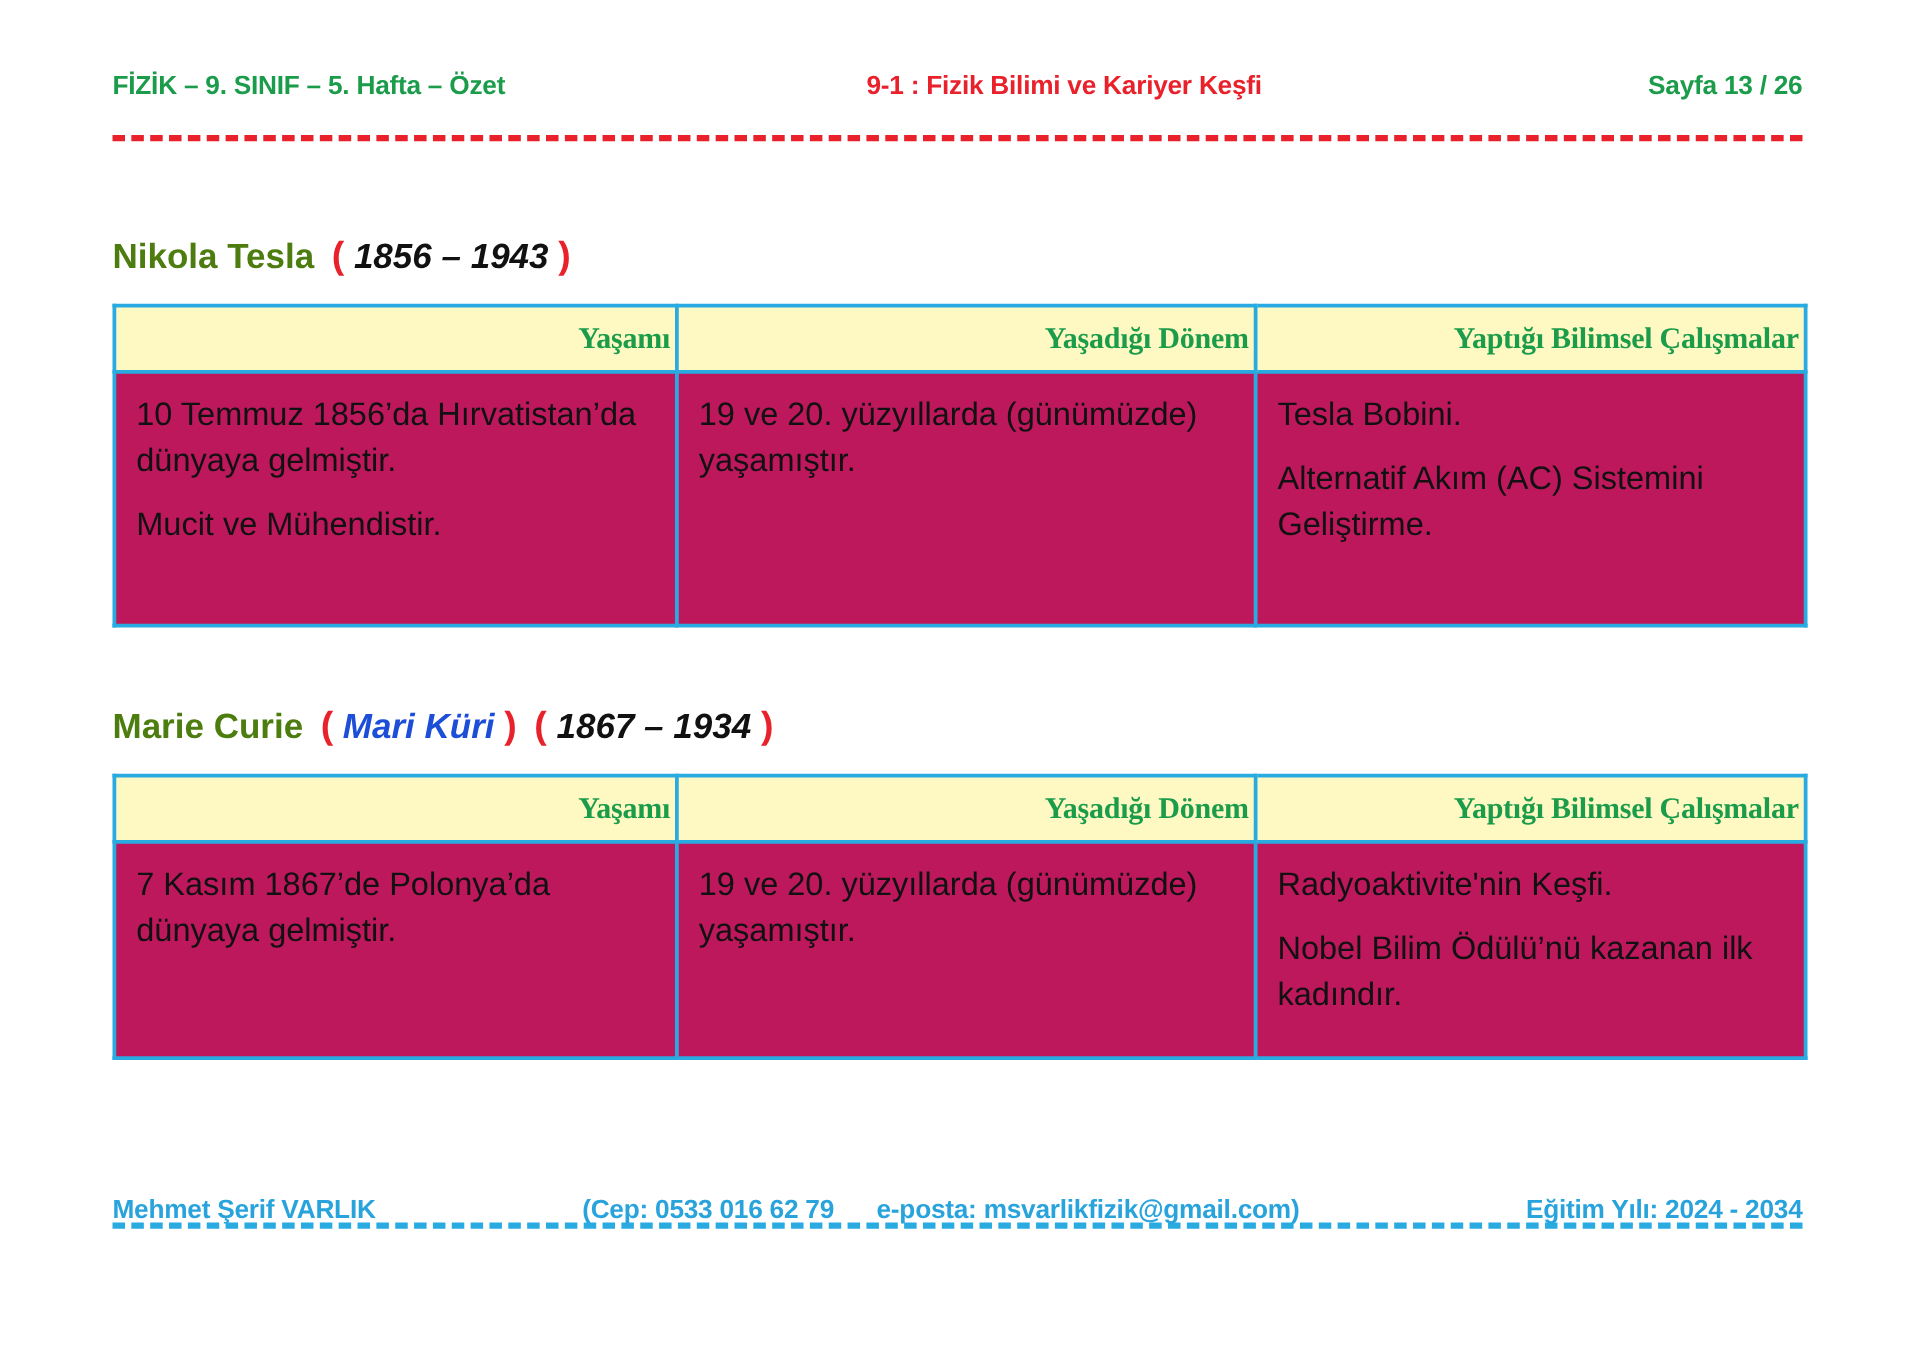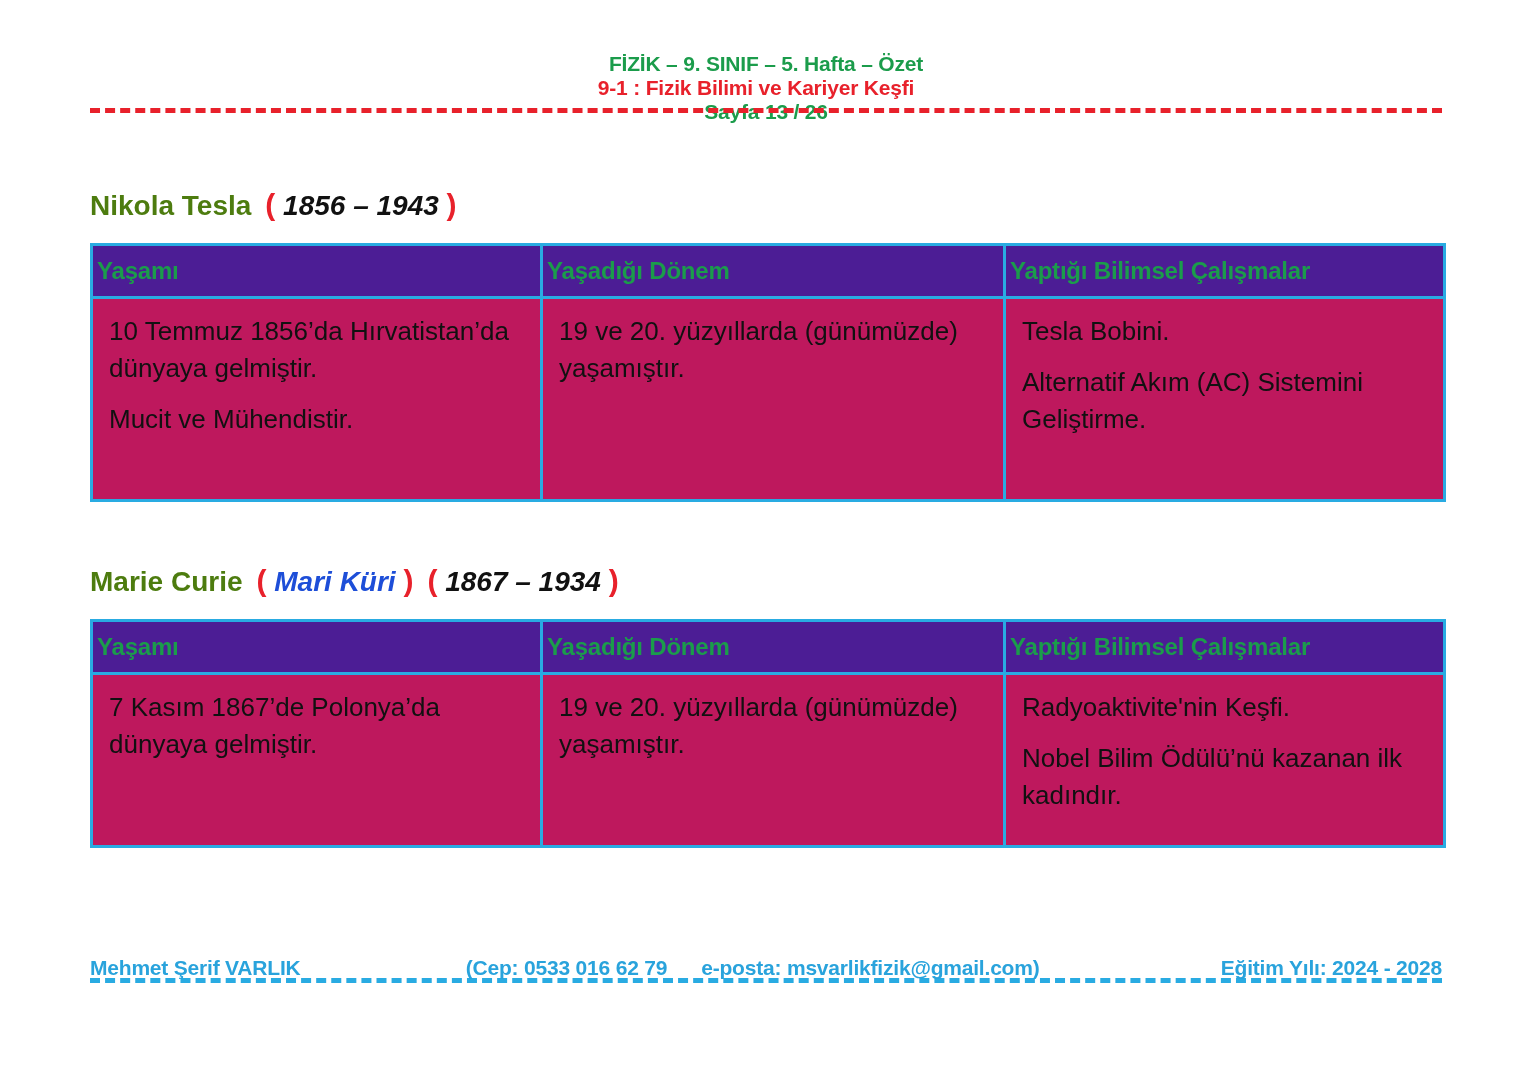--- a/index.html
+++ b/index.html
@@ -21,21 +21,20 @@
     top: 52px;
     left: 90px;
     width: 1352px;
     height: 34px;
     display: flex;
     align-items: center;
     justify-content: space-between;
     font-weight: bold;
     font-size: 21px;
     letter-spacing: -0.2px;
-    flex-direction: column;
   }
   .hdr-left   { color: #1B9C4B; white-space: nowrap; }
   .hdr-center { color: #E8212B; white-space: nowrap; position: relative; left: -10px;}
   .hdr-right  { color: #1B9C4B; white-space: nowrap; }
 
   .rule {
     position: absolute;
     left: 90px;
     width: 1352px;
     height: 0;
@@ -89,29 +88,30 @@
   .info-table col.c1 { width: 450px; }
   .info-table col.c2 { width: 463px; }
   .info-table col.c3 { width: 440px; }
 
   .info-table th,
   .info-table td {
     border: 3px solid #29ABE2;
     vertical-align: top;
   }
   .info-table thead th {
-    background: #4c1d95;
+    background: #fef9c3;
     color: #1B9C4B;
     font-weight: bold;
     font-size: 24px;
-    text-align: left;
+    text-align: right;
     height: 50px;
     padding: 0 4px;
     vertical-align: middle;
     letter-spacing: -0.2px;
+    font-family: Liberation Serif, serif;
   }
   .info-table tbody td {
     background: #be185d;
     color: #111111;
     font-size: 26px;
     line-height: 1.42;
     padding: 14px 16px 16px 16px;
   }
   .table-tesla tbody td { height: 170px; }
   .table-curie tbody td { height: 140px; }
@@ -220,14 +220,14 @@
   </tbody>
 </table>
 
 <div class="rule bottom"></div>
 <div class="page-footer">
   <span class="ftr-left">Mehmet Şerif VARLIK</span>
   <span class="ftr-center">
     <span>(Cep: 0533 016 62 79</span>
     <span>e-posta: msvarlikfizik@gmail.com)</span>
   </span>
-  <span class="ftr-right">Eğitim Yılı: 2024 - 2028</span>
+  <span class="ftr-right">Eğitim Yılı: 2024 - 2034</span>
 </div>
 
 </body></html>

